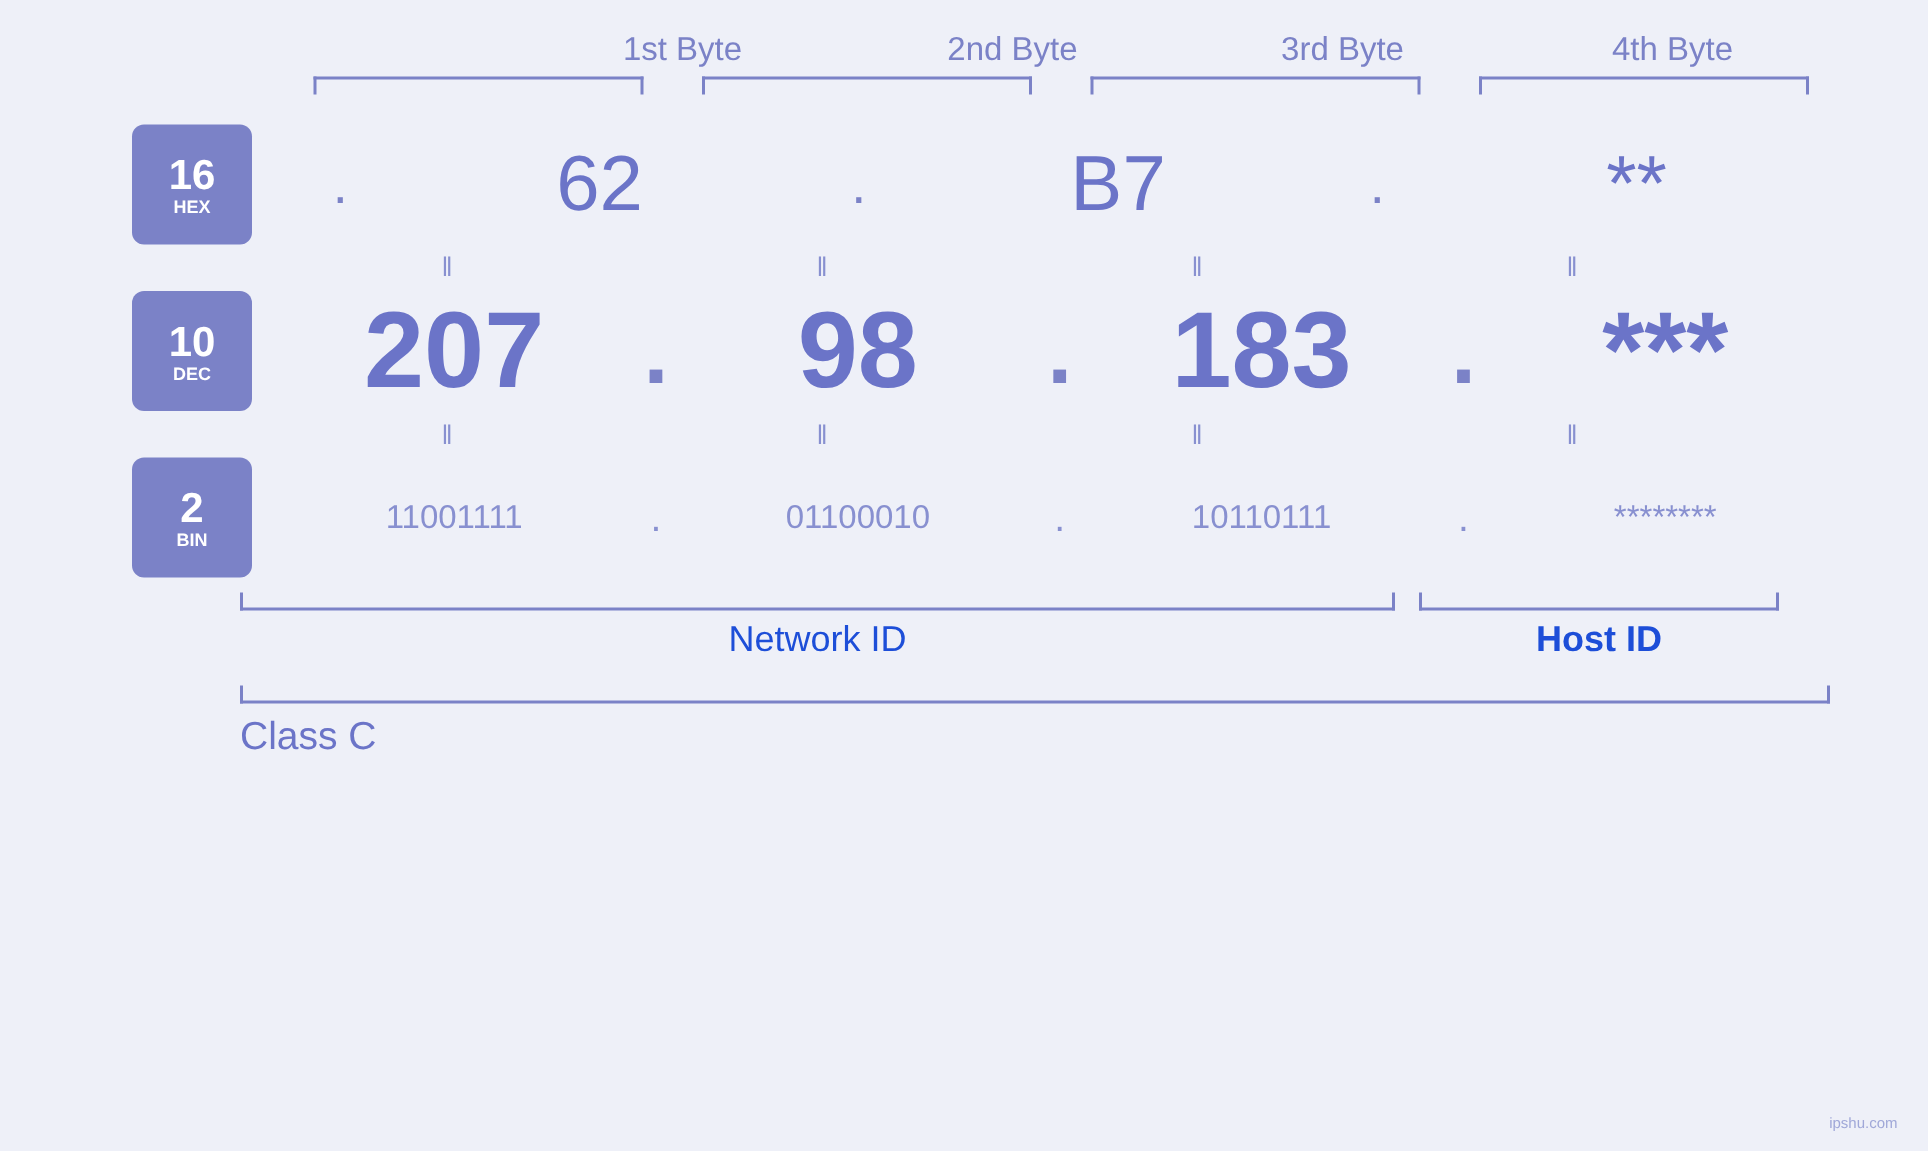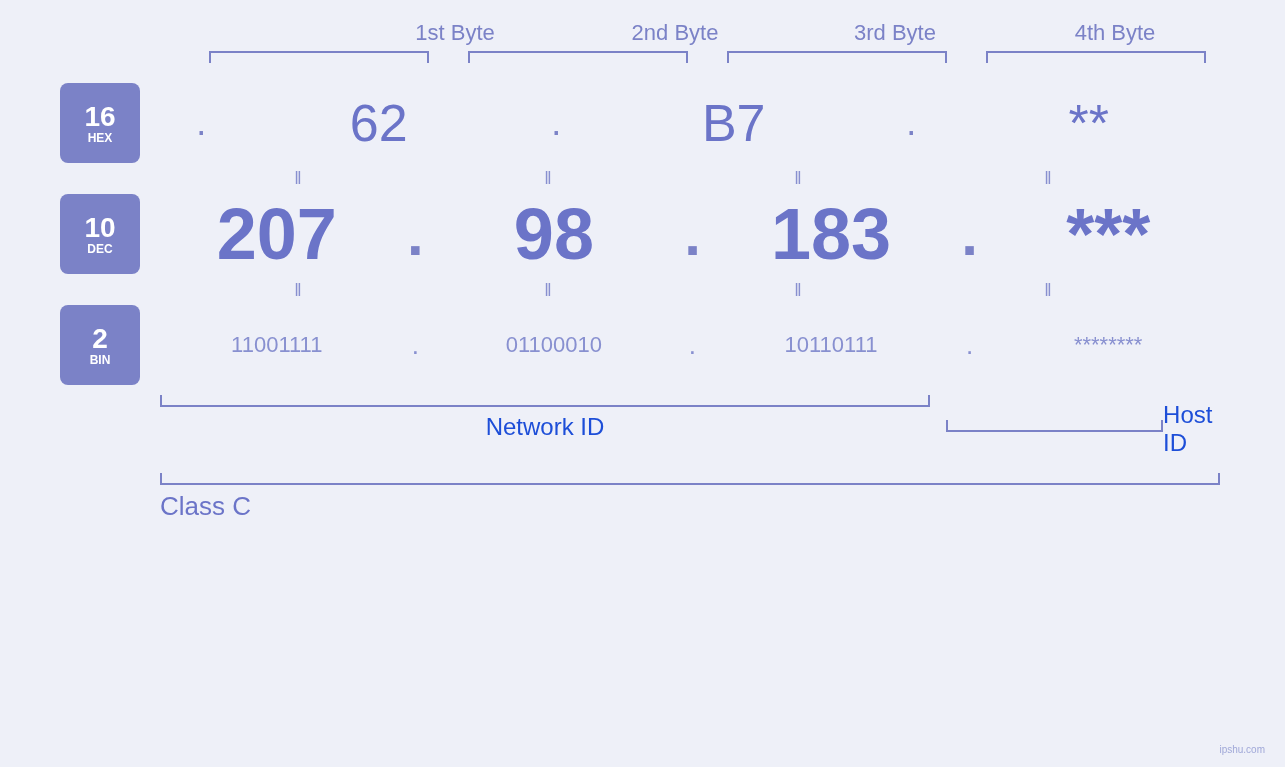--- a/index.html
+++ b/index.html
@@ -86,20 +86,21 @@
       width: 100%;
       margin-bottom: 0;
     }
 
     .row-badge {
       width: 100px;
       display: flex;
       align-items: center;
       justify-content: flex-start;
       flex-shrink: 0;
+      margin-left: 28px;
     }
 
     .row-values {
       display: flex;
       align-items: center;
       justify-content: space-around;
       flex: 1;
     }
 
     .value-cell {
@@ -176,23 +177,24 @@
     }
 
     .network-id-section {
       display: flex;
       flex-direction: column;
       align-items: center;
     }
 
     .host-id-section {
       display: flex;
-      flex-direction: row;
+      flex-direction: column;
       align-items: center;
       margin-left: 16px;
+      font-weight: bold;
     }
 
     
     .class-row {
       display: flex;
       flex-direction: column;
       width: 100%;
       margin-top: 16px;
       padding-left: 100px;
     }

